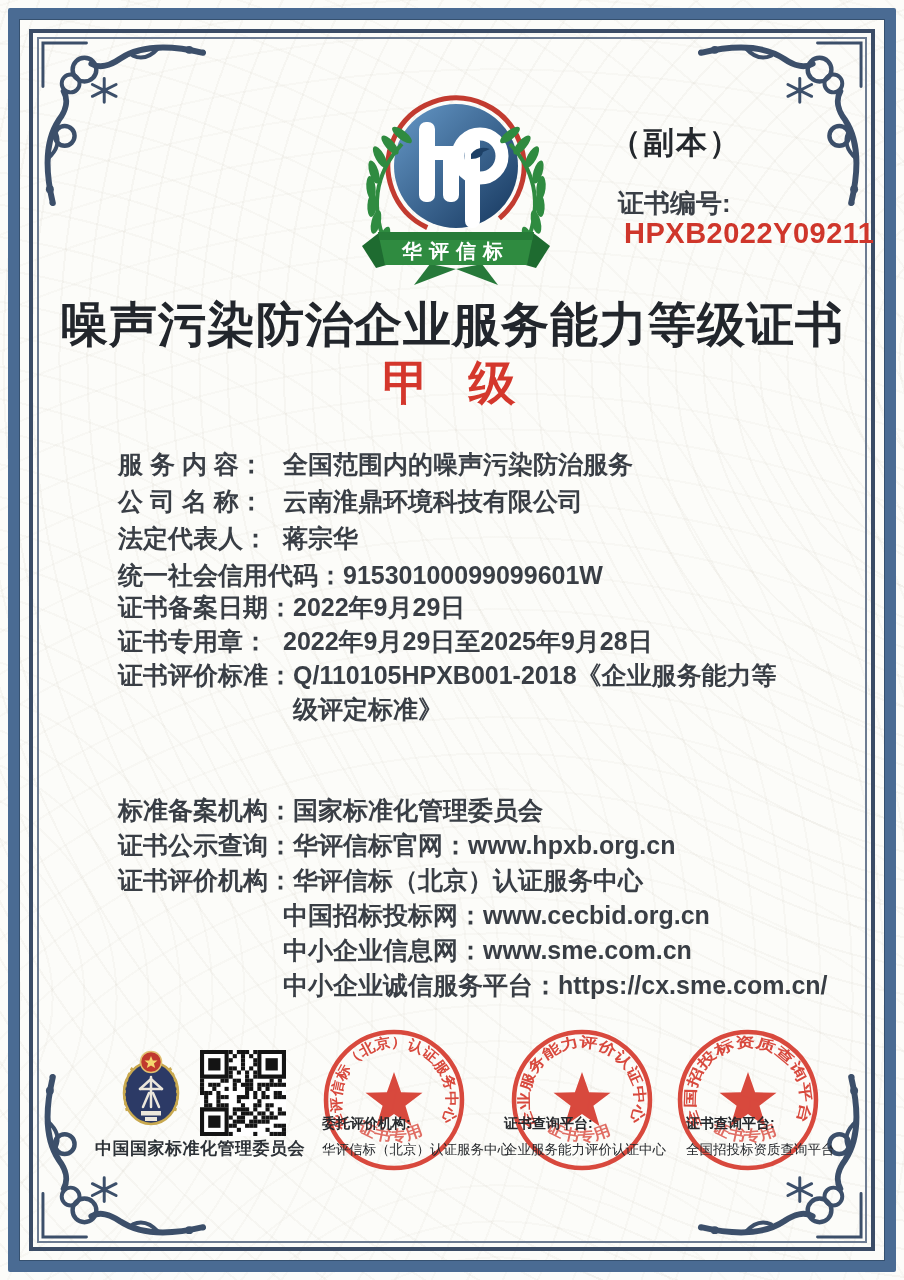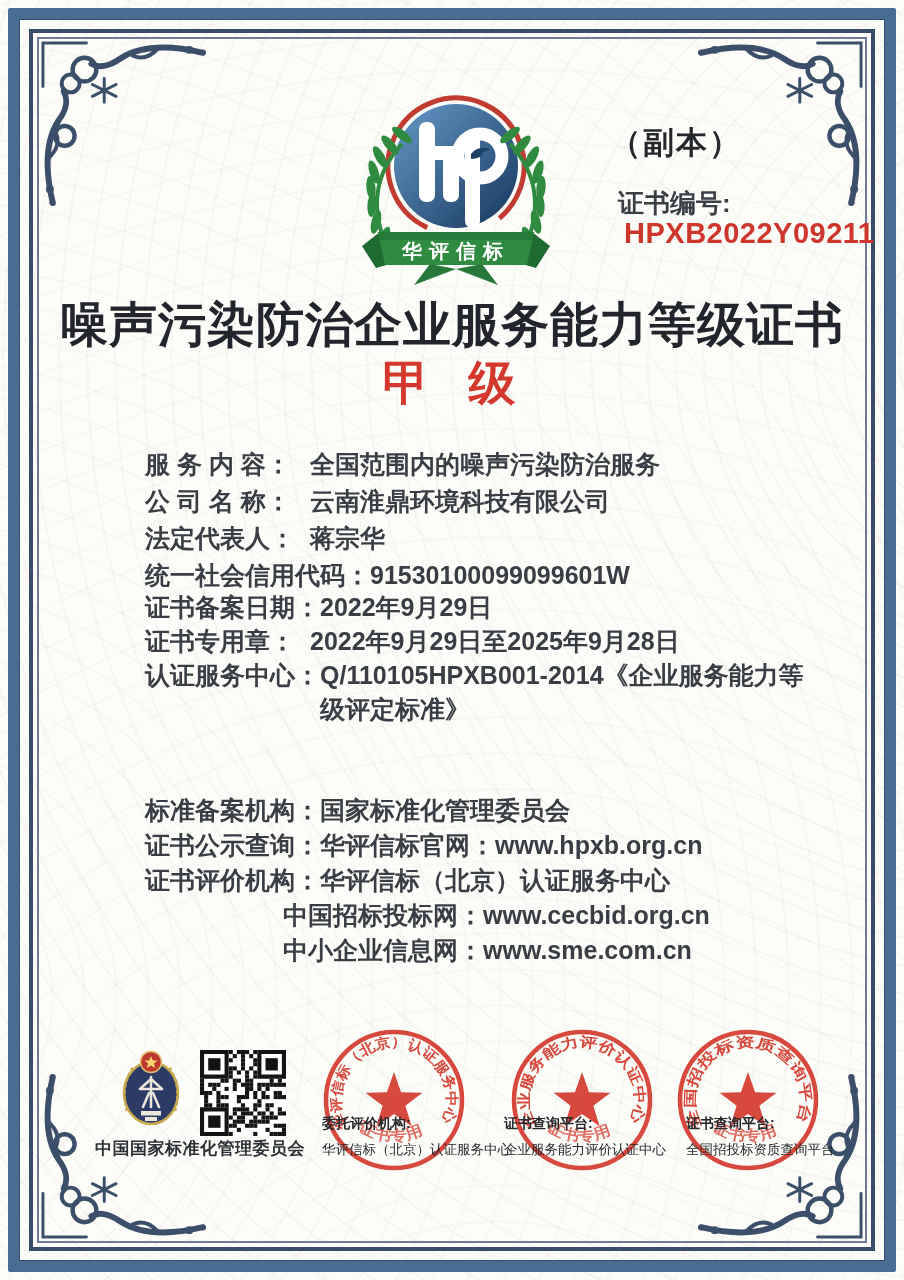--- a/index.html
+++ b/index.html
@@ -29,21 +29,21 @@
   .certno{position:absolute;left:624px;top:217px;font-size:29px;font-weight:700;color:#cf362b;letter-spacing:.5px;}
   
   .title{position:absolute;top:293px;left:0;right:0;text-align:center;font-size:48px;font-weight:900;color:#22262c;letter-spacing:1px;}
   .grade{position:absolute;top:352px;left:0;right:0;text-align:center;font-size:47px;font-weight:800;color:#d4372c;letter-spacing:6px;word-spacing:14px;}
   
   .block{position:absolute;left:118px;color:#393e45;font-weight:600;}
   .block .line{white-space:nowrap;}
   .info{top:446px;font-size:25px;line-height:37px;}
   .meta{top:590px;font-size:25px;line-height:34px;}
   .orgs{top:793px;font-size:25px;line-height:35px;}
-  .lbl{display:inline-block;min-width:165px;white-space:pre;vertical-align:top;margin-left:27px;}
+  .lbl{display:inline-block;min-width:165px;white-space:pre;vertical-align:top;}
   .val{display:inline-block;vertical-align:top;}
   .meta .line3 .val{width:492px;white-space:normal;}
   .meta .line3{white-space:normal;}
   .indent{margin-left:165px;}
   
   .emblem{position:absolute;left:115px;top:1049px;width:72px;height:80px;}
   .qr{position:absolute;left:200px;top:1050px;width:86px;height:86px;}
   .authority{position:absolute;left:78px;top:1137px;width:244px;text-align:center;font-size:17px;font-weight:700;color:#2c3136;letter-spacing:.5px;}
   .seal{position:absolute;width:148px;height:148px;opacity:.92;}
   .seal.s0{left:320px;top:1026px;}
@@ -215,29 +215,30 @@
   <div class="block info">
     <div class="line"><span class="lbl">服 务 内 容：</span><span class="val">全国范围内的噪声污染防治服务</span></div>
     <div class="line"><span class="lbl">公 司 名 称：</span><span class="val">云南淮鼎环境科技有限公司</span></div>
     <div class="line"><span class="lbl">法定代表人：</span><span class="val">蒋宗华</span></div>
     <div class="line"><span class="lbl">统一社会信用代码：</span><span class="val">91530100099099601W</span></div>
   </div>
 
   <div class="block meta">
     <div class="line"><span class="lbl">证书备案日期：</span><span class="val">2022年9月29日</span></div>
     <div class="line"><span class="lbl">证书专用章：</span><span class="val">2022年9月29日至2025年9月28日</span></div>
-    <div class="line line3"><span class="lbl">认证服务中心：</span><span class="val">Q/110105HPXB001-2014《企业服务能力等级评定标准》</span></div>
+    <div class="line line3"><span class="lbl">证书评价标准：</span><span class="val">Q/110105HPXB001-2018《企业服务能力等级评定标准》</span></div>
   </div>
 
   <div class="block orgs">
     <div class="line"><span class="lbl">标准备案机构：</span><span class="val">国家标准化管理委员会</span></div>
     <div class="line"><span class="lbl">证书公示查询：</span><span class="val">华评信标官网：www.hpxb.org.cn</span></div>
     <div class="line"><span class="lbl">证书评价机构：</span><span class="val">华评信标（北京）认证服务中心</span></div>
     <div class="line indent">中国招标投标网：www.cecbid.org.cn</div>
     <div class="line indent">中小企业信息网：www.sme.com.cn</div>
+    <div class="line indent">中小企业诚信服务平台：https://cx.sme.com.cn/</div>
   </div>
 
   <svg class="emblem" viewBox="0 0 72 80">
     <ellipse cx="36" cy="44" rx="27" ry="31" fill="#2c3a66" stroke="#c9a94f" stroke-width="2.5"></ellipse>
     <path d="M12,62 Q5,38 18,18" fill="none" stroke="#c9a94f" stroke-width="2.5" stroke-dasharray="3,3"></path>
     <path d="M60,62 Q67,38 54,18" fill="none" stroke="#c9a94f" stroke-width="2.5" stroke-dasharray="3,3"></path>
     <circle cx="36" cy="13" r="10.5" fill="#c0392e" stroke="#e0c070" stroke-width="1.5"></circle>
     <polygon points="36,7 37.8,11.4 42.5,11.6 38.9,14.5 40.2,19 36,16.4 31.8,19 33.1,14.5 29.5,11.6 34.2,11.4" fill="#f5d76e"></polygon>
     <g stroke="#ece7dc" stroke-width="2.5" fill="none" stroke-linecap="round">
       <path d="M36,28 V58"></path>

